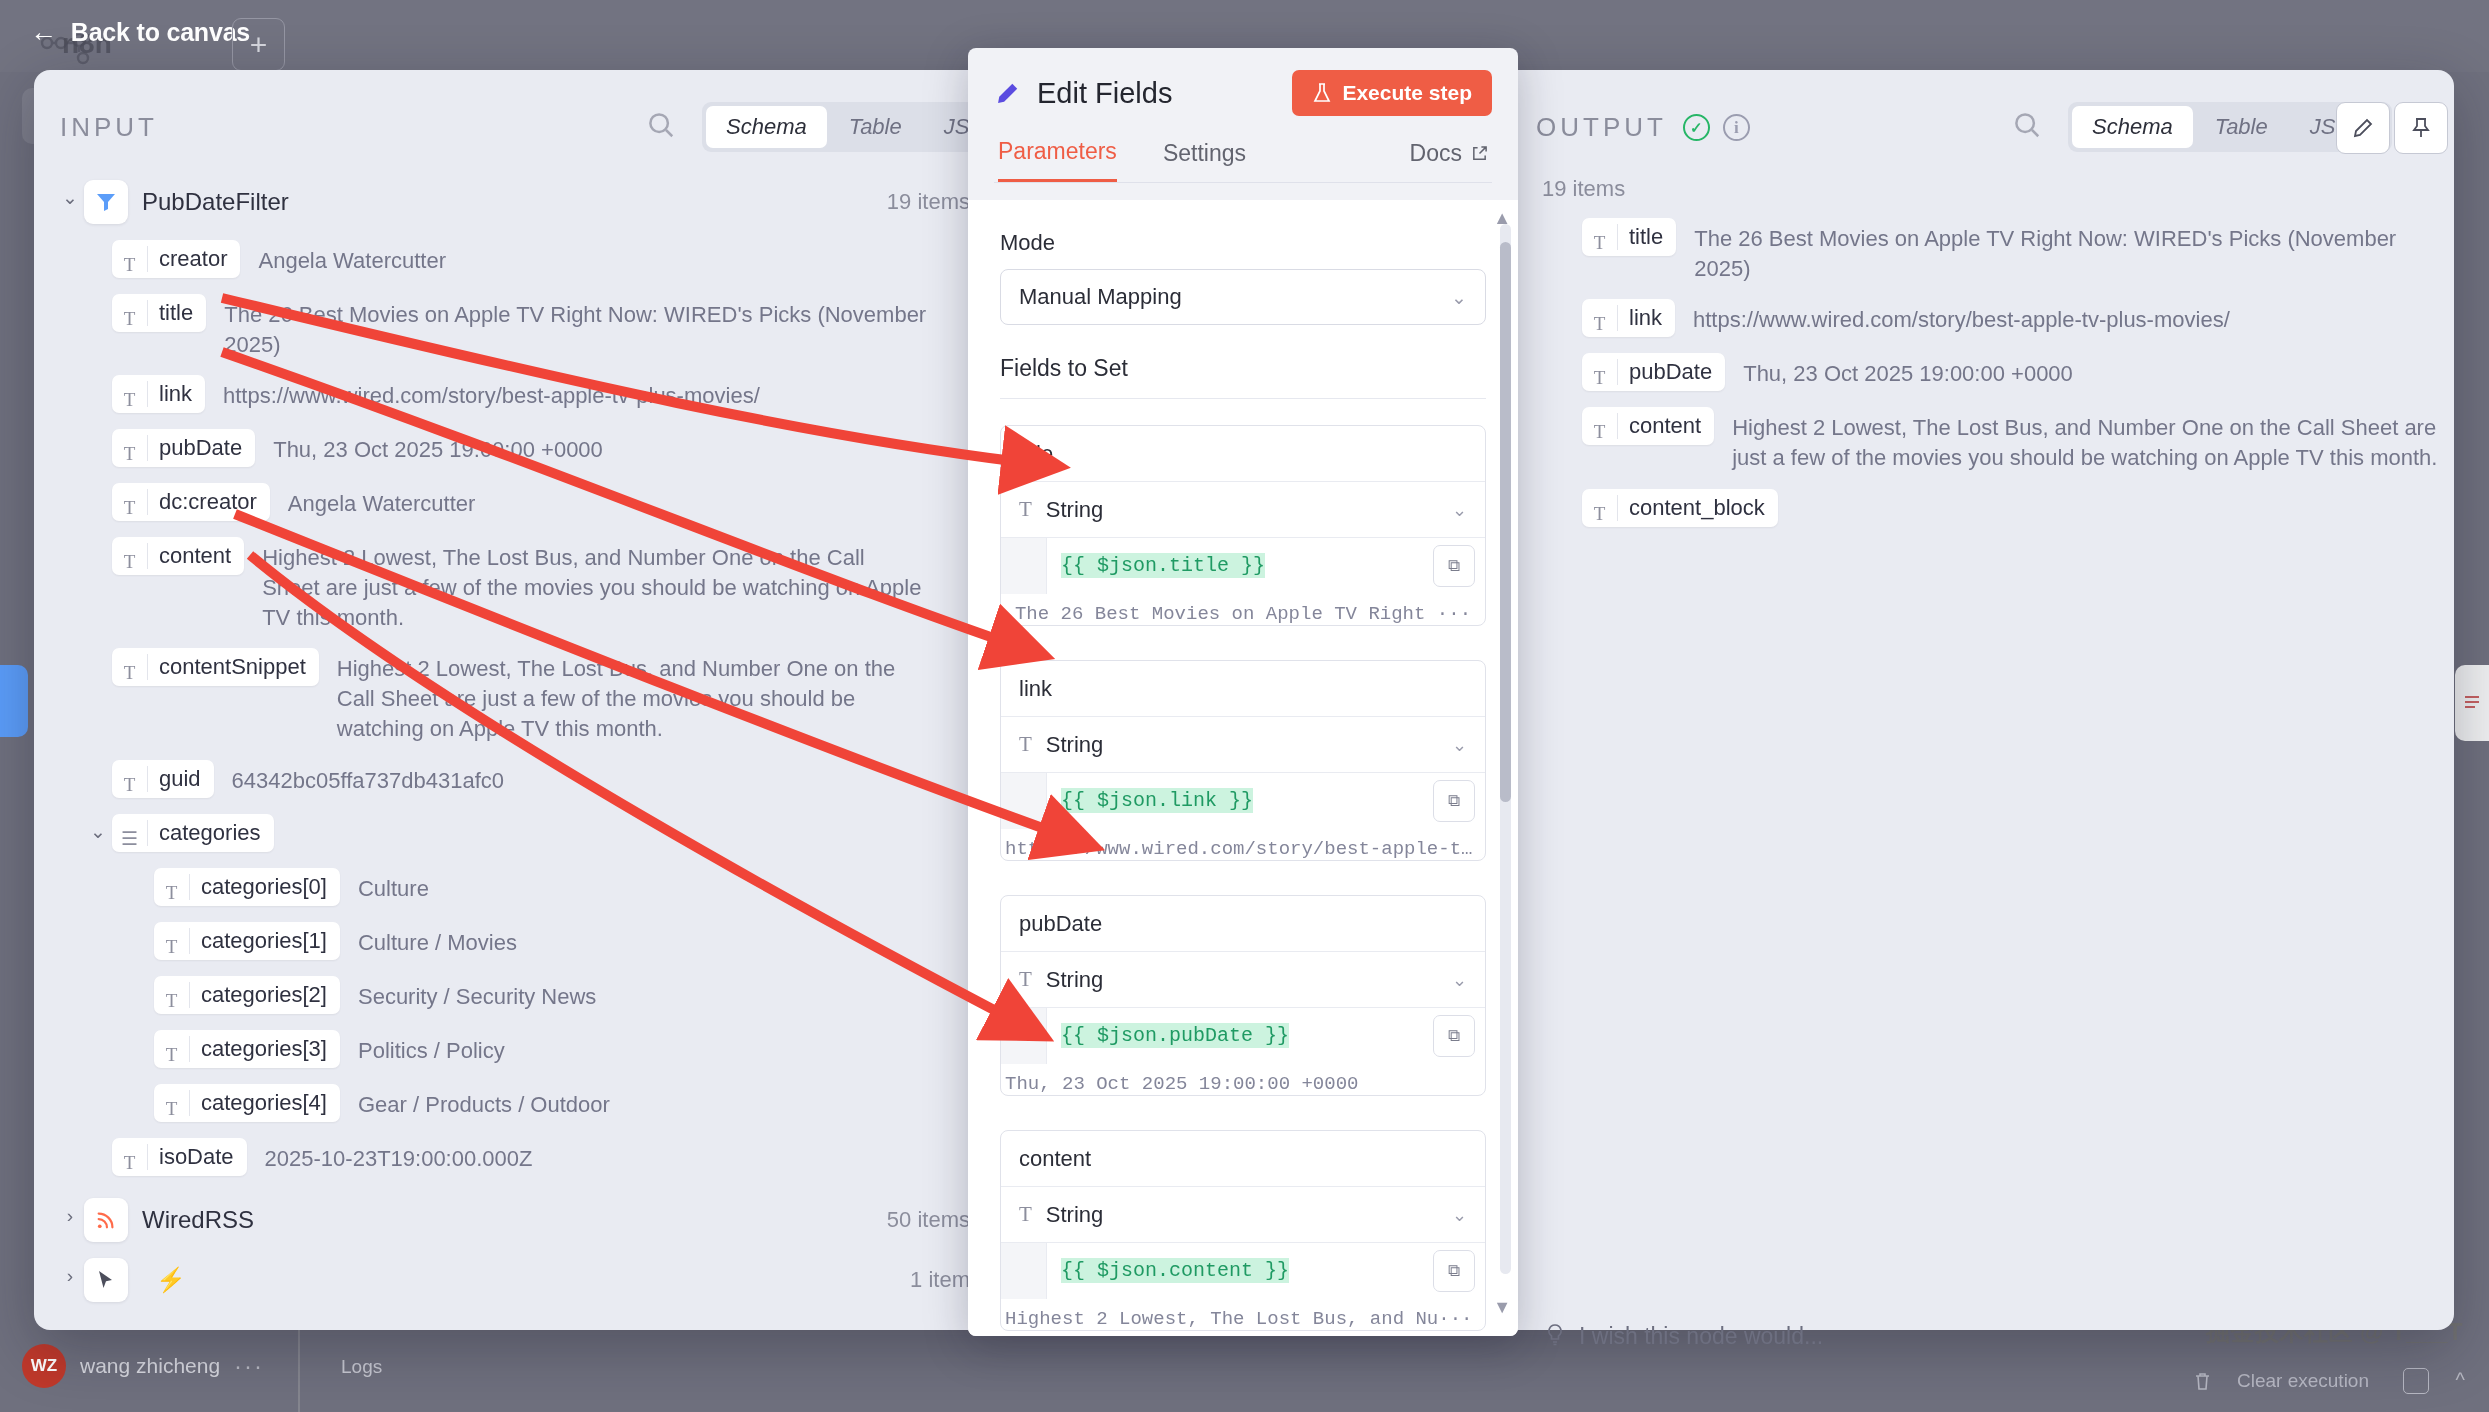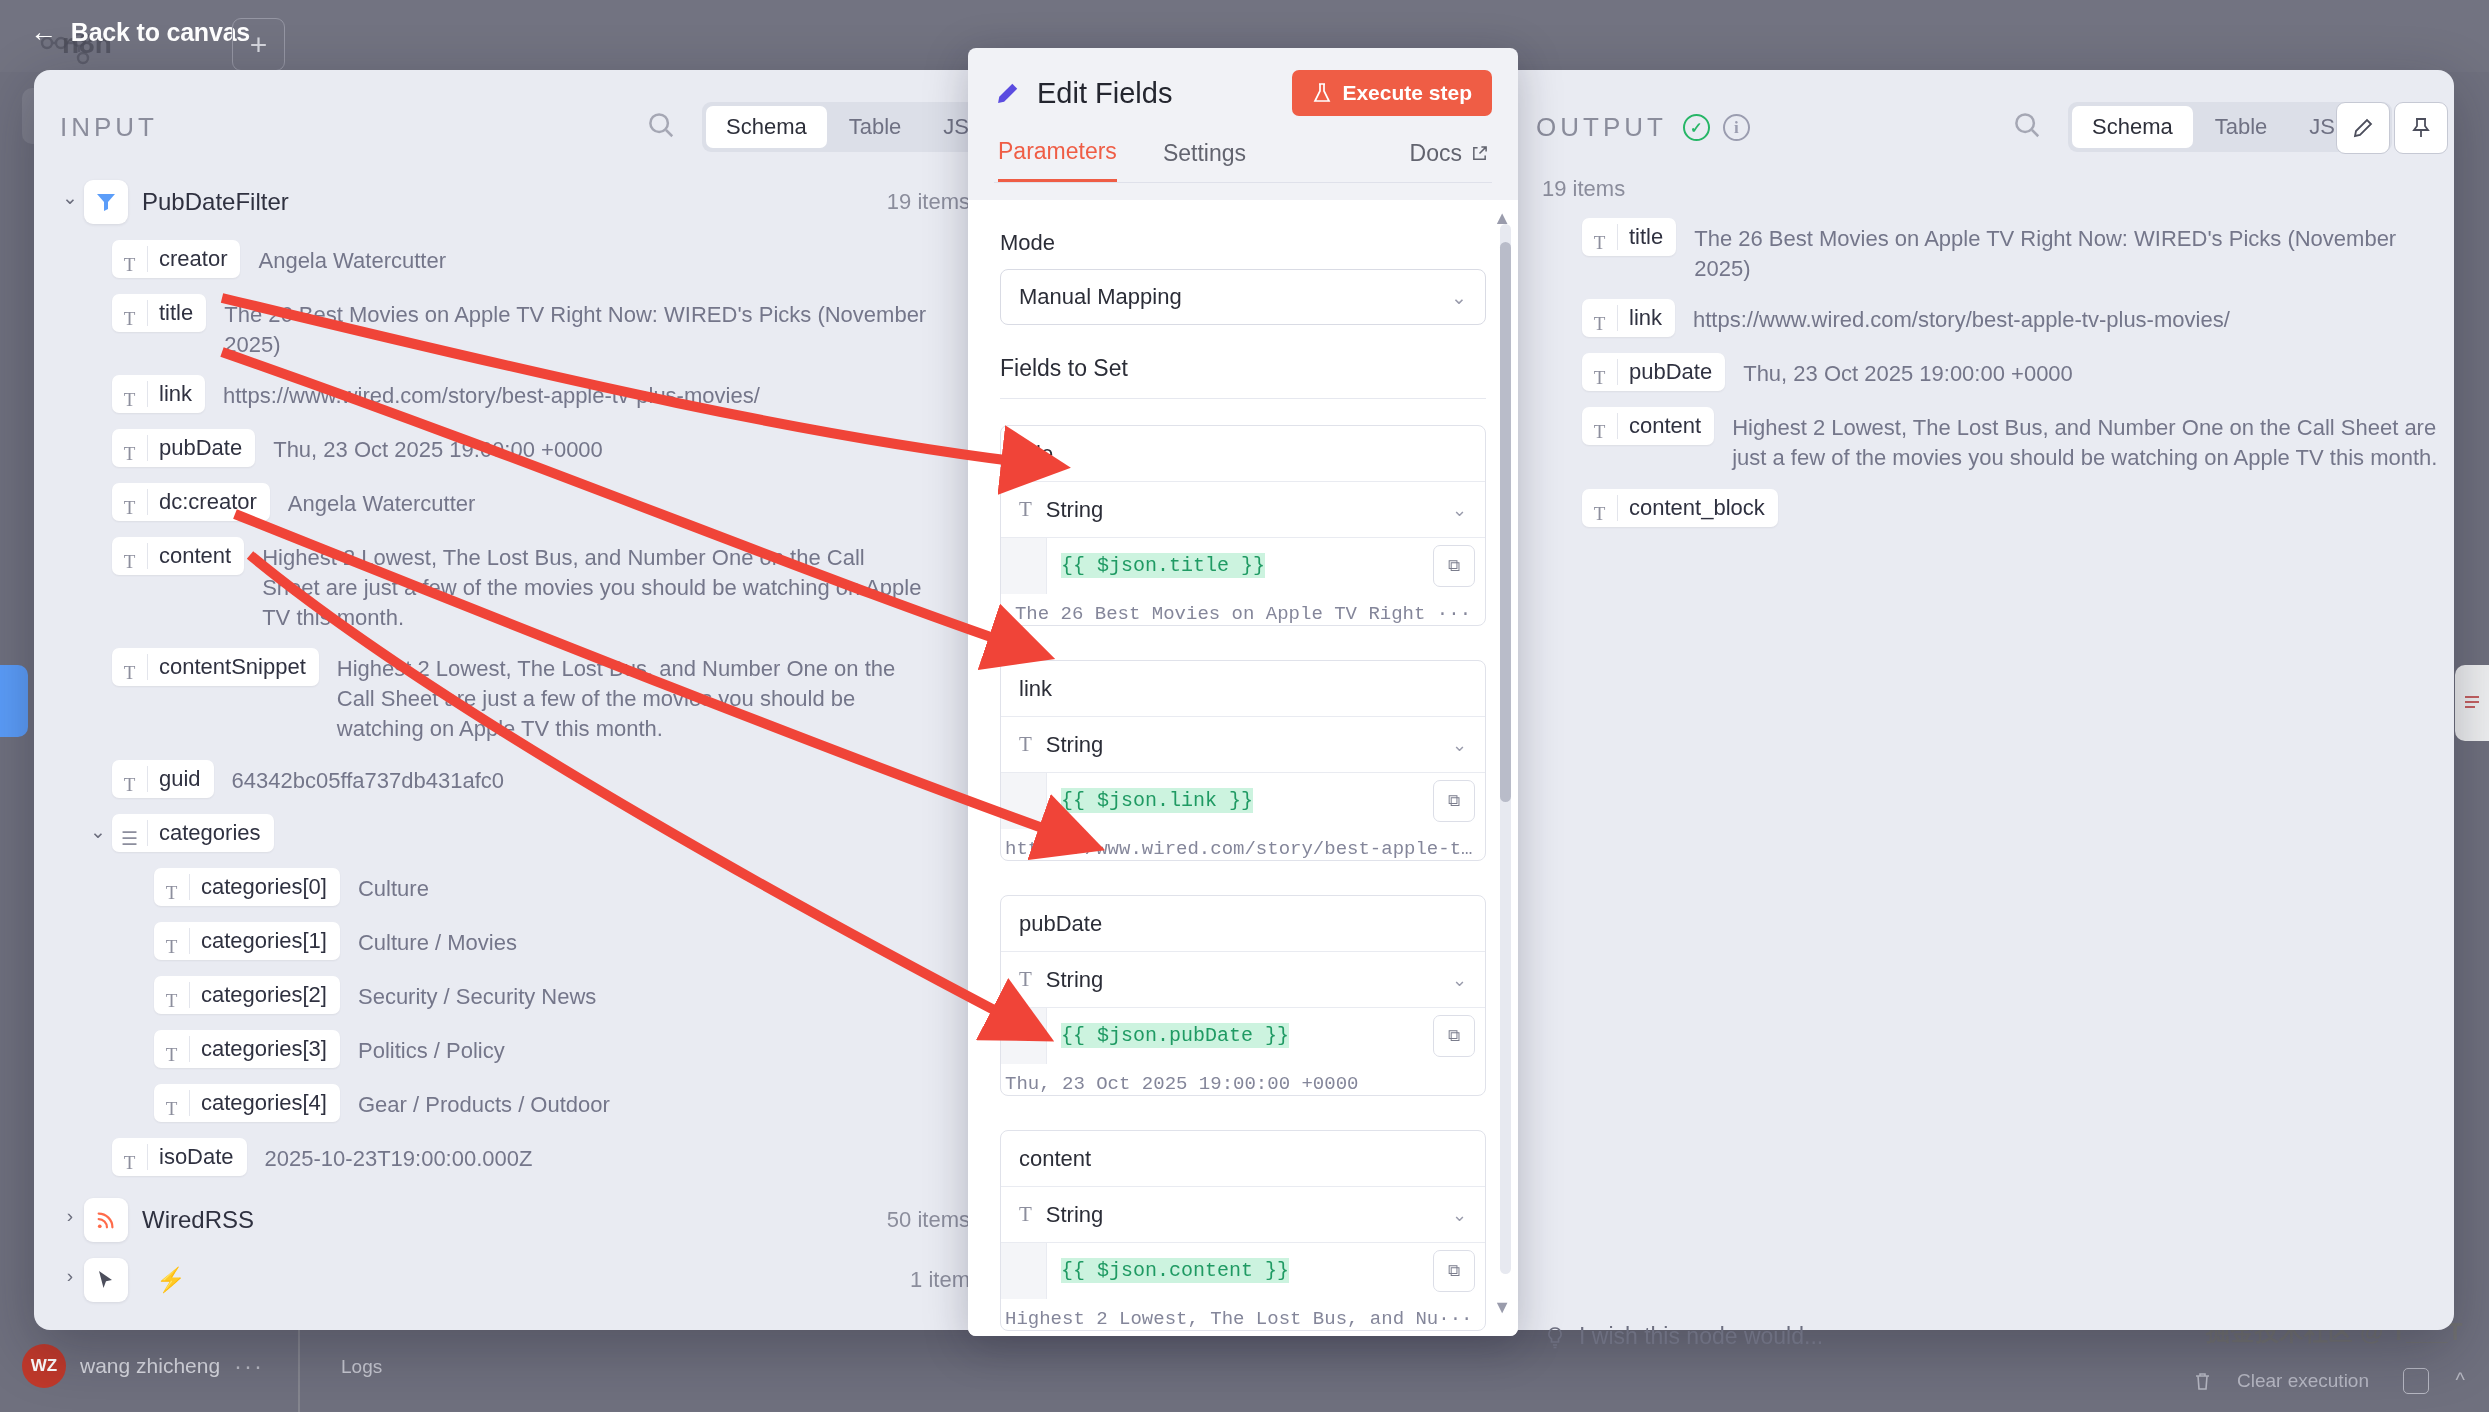--- a/index.html
+++ b/index.html
@@ -141,21 +141,21 @@
     font-size: 17px; font-family: "Liberation Serif", serif; font-weight: 700;
     margin-left: 13px;
   }
   .search-ico { width: 30px; height: 30px; opacity: .55; }
   .seg {
     display: flex; background: #dcdfe8; border-radius: 9px; padding: 4px;
     gap: 2px;
   }
   .seg > div {
     padding: 8px 20px; border-radius: 7px;
-    font-size: 22px; color: #6f7183; cursor: pointer;
+    font-size: 22px; color: #6f7183; cursor: pointer; font-style: italic;
   }
   .seg > div.active { background: #ffffff; color: #2d2f3a; font-weight: 500; }
   .icon-btn {
     width: 54px; height: 52px; border: 1.6px solid #c6c9d4;
     border-radius: 9px; background: #fff;
     display: flex; align-items: center; justify-content: center;
   }
 
   .items-count { position: absolute; font-size: 22px; color: #8b8d9c; }
 
@@ -277,21 +277,21 @@
     background: #e7e9f0; border-radius: 6px;
   }
   .modal-scroll i {
     display: block; width: 11px; height: 560px;
     background: #b9bcc9; border-radius: 6px; margin-top: 18px;
   }
   .scroll-arrow { position: absolute; right: 7px; color: #9a9cac; font-size: 18px; }
 
   .wish-bar {
     position: absolute; left: 1545px; bottom: 62px;
-    display: flex; align-items: flex-end; gap: 14px;
+    display: flex; align-items: flex-start; gap: 14px;
     color: #6d6f80; font-size: 23px; z-index: 5;
   }
 
   
   .arrows { position: absolute; inset: 0; pointer-events: none; z-index: 50; }
 </style>
 </head>
 <body>
 
 <div id="root">

